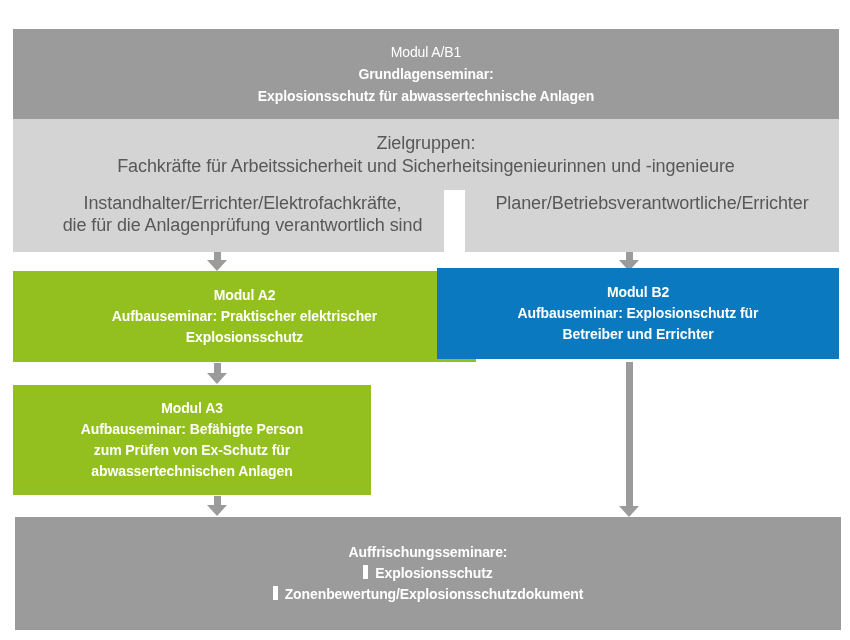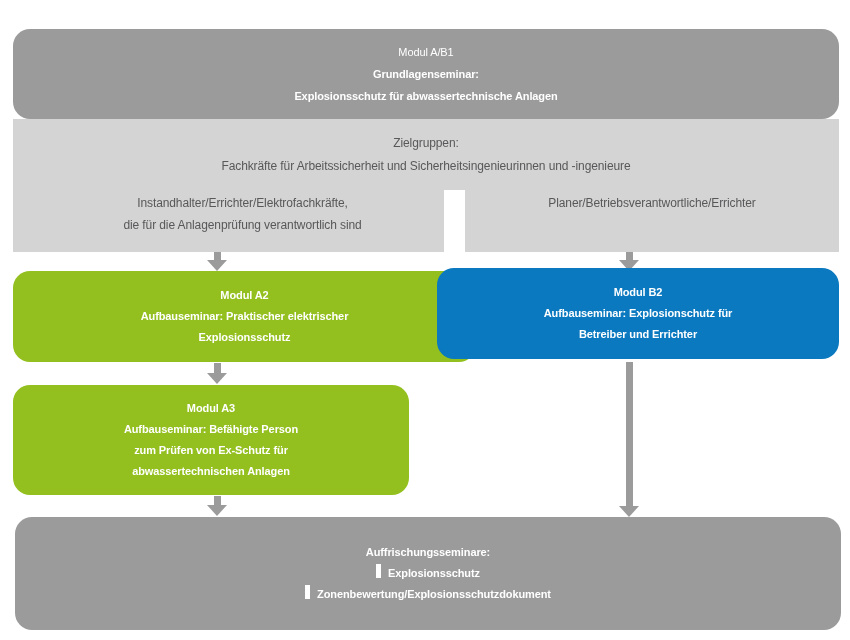--- a/index.html
+++ b/index.html
@@ -13,39 +13,38 @@
     overflow: hidden;
   }
   .box {
     position: absolute;
     display: flex;
     flex-direction: column;
     justify-content: center;
     align-items: center;
     text-align: center;
     color: #ffffff;
-    font-size: 11px;
+    font-size: 14px;
     line-height: 21px;
-    border-radius: 17px;
   }
   .box .module-name { font-weight: 400; }
   .box .bold-line   { font-weight: 700; }
 
   .box-top {
     left: 13px; top: 29px; width: 826px; height: 90px;
     background: var(--dark-gray, #9b9b9b);
     line-height: 22px;
   }
 
   .section-targets {
     position: absolute;
     left: 13px; top: 119px; width: 826px; height: 133px;
     background: var(--light-gray, #d4d4d4);
     color: var(--text-dark, #58585a);
-    font-size: 12px;
+    font-size: 18px;
   }
   .tg-head {
     height: 71px;
     box-sizing: border-box;
     padding-top: 13px;
     text-align: center;
     line-height: 23px;
   }
   .tg-cols { display: flex; height: 62px; padding-left: 28px; }
   .tg-col-left  { width: 403px; text-align: center; padding-top: 2px; line-height: 22px; }
@@ -54,21 +53,21 @@
 
   .box-a2 {
     left: 13px; top: 271px; width: 463px; height: 91px;
     background: var(--green, #93c01e);
   }
   .box-b2 {
     left: 437px; top: 268px; width: 402px; height: 91px;
     background: var(--blue, #0a79bf);
   }
   .box-a3 {
-    left: 13px; top: 385px; width: 396px; height: 110px;
+    left: 13px; top: 385px; width: 358px; height: 110px;
     background: var(--green, #93c01e);
   }
   .box-bottom {
     left: 15px; top: 517px; width: 826px; height: 113px;
     background: var(--dark-gray, #9b9b9b);
   }
   .bt-item { font-weight: 700; }
   .bar {
     display: inline-block;
     width: 5px; height: 14px;

